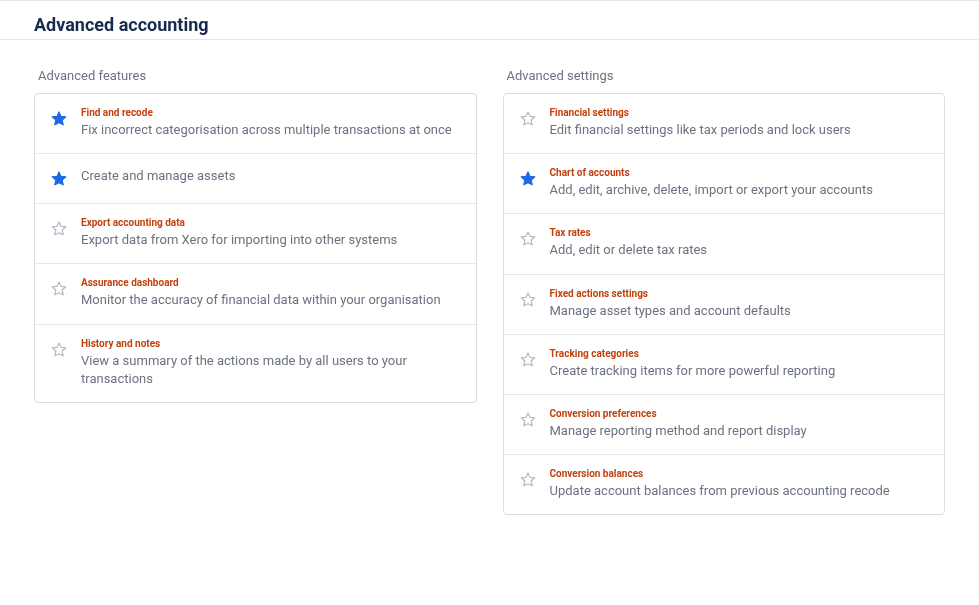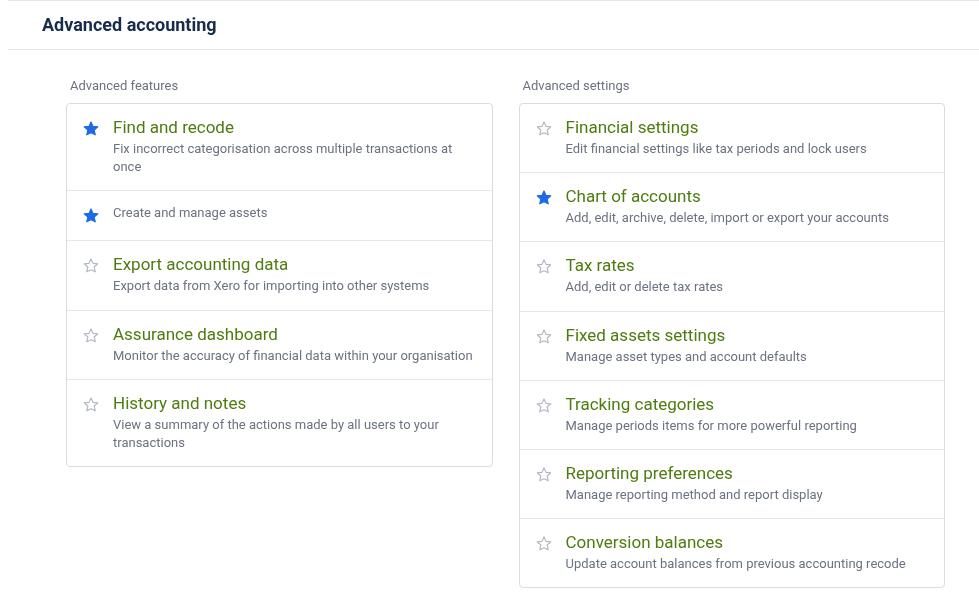--- a/index.html
+++ b/index.html
@@ -7,33 +7,31 @@
     font-family: -apple-system, BlinkMacSystemFont, "Segoe UI", Roboto, "Helvetica Neue", Arial, sans-serif;
     background: #fff;
     color: #333;
     width: 979px;
     height: 605px;
     overflow: hidden;
   }
   .page-header {
     border-top: 1px solid #e5e7eb;
     border-bottom: 1px solid #e5e7eb;
-    padding: 13px 34px 14px;
-    margin-left: 8px;
+    padding: 13px 34px 4px;
   }
   .page-title {
     font-size: 18px;
     font-weight: 700;
     color: #172b4d;
   }
   .content {
     display: flex;
     gap: 26px;
     padding: 28px 34px 20px;
-    margin-left: 32px;
   }
   .col {
     flex: 1;
     min-width: 0;
   }
   .section-label {
     font-size: 13px;
     color: #6b7280;
     margin-bottom: 10px;
     padding-left: 4px;
@@ -59,23 +57,23 @@
     margin-right: 12px;
     display: flex;
     align-items: center;
     justify-content: center;
   }
   .star svg { width: 18px; height: 18px; display: block; }
   .star.filled svg path { fill: #1e6ae5; stroke: #1e6ae5; }
   .star.outline svg path { fill: none; stroke: #b3b9c4; }
   .item-body { flex: 1; min-width: 0; }
   .item-title {
-    font-size: 17px;
-    color: #4d7c0f;
-    font-weight: 400;
+    font-size: 10px;
+    color: #c2410c;
+    font-weight: 700;
     margin-bottom: 3px;
   }
   .item-desc {
     font-size: 13px;
     color: #6b7280;
     line-height: 1.4;
   }
 </style>
 </head>
 <body>
@@ -180,43 +178,43 @@
             <div class="item-desc">Add, edit or delete tax rates</div>
           </div>
         </div>
         <div class="item">
           <span class="star outline">
             <svg viewBox="0 0 24 24">
               <path d="M12 2.6l2.67 5.9 6.43.58-4.86 4.3 1.44 6.32L12 16.9 6.32 19.7l1.44-6.32-4.86-4.3 6.43-.58L12 2.6z" stroke-width="1.6" stroke-linejoin="round"></path>
             </svg>
           </span>
           <div class="item-body">
-            <div class="item-title">Fixed assets settings</div>
+            <div class="item-title">Fixed actions settings</div>
             <div class="item-desc">Manage asset types and account defaults</div>
           </div>
         </div>
         <div class="item">
           <span class="star outline">
             <svg viewBox="0 0 24 24">
               <path d="M12 2.6l2.67 5.9 6.43.58-4.86 4.3 1.44 6.32L12 16.9 6.32 19.7l1.44-6.32-4.86-4.3 6.43-.58L12 2.6z" stroke-width="1.6" stroke-linejoin="round"></path>
             </svg>
           </span>
           <div class="item-body">
             <div class="item-title">Tracking categories</div>
-            <div class="item-desc">Manage periods items for more powerful reporting</div>
-          </div>
-        </div>
-        <div class="item">
-          <span class="star outline">
-            <svg viewBox="0 0 24 24">
-              <path d="M12 2.6l2.67 5.9 6.43.58-4.86 4.3 1.44 6.32L12 16.9 6.32 19.7l1.44-6.32-4.86-4.3 6.43-.58L12 2.6z" stroke-width="1.6" stroke-linejoin="round"></path>
-            </svg>
-          </span>
-          <div class="item-body">
-            <div class="item-title">Reporting preferences</div>
+            <div class="item-desc">Create tracking items for more powerful reporting</div>
+          </div>
+        </div>
+        <div class="item">
+          <span class="star outline">
+            <svg viewBox="0 0 24 24">
+              <path d="M12 2.6l2.67 5.9 6.43.58-4.86 4.3 1.44 6.32L12 16.9 6.32 19.7l1.44-6.32-4.86-4.3 6.43-.58L12 2.6z" stroke-width="1.6" stroke-linejoin="round"></path>
+            </svg>
+          </span>
+          <div class="item-body">
+            <div class="item-title">Conversion preferences</div>
             <div class="item-desc">Manage reporting method and report display</div>
           </div>
         </div>
         <div class="item">
           <span class="star outline">
             <svg viewBox="0 0 24 24">
               <path d="M12 2.6l2.67 5.9 6.43.58-4.86 4.3 1.44 6.32L12 16.9 6.32 19.7l1.44-6.32-4.86-4.3 6.43-.58L12 2.6z" stroke-width="1.6" stroke-linejoin="round"></path>
             </svg>
           </span>
           <div class="item-body">

